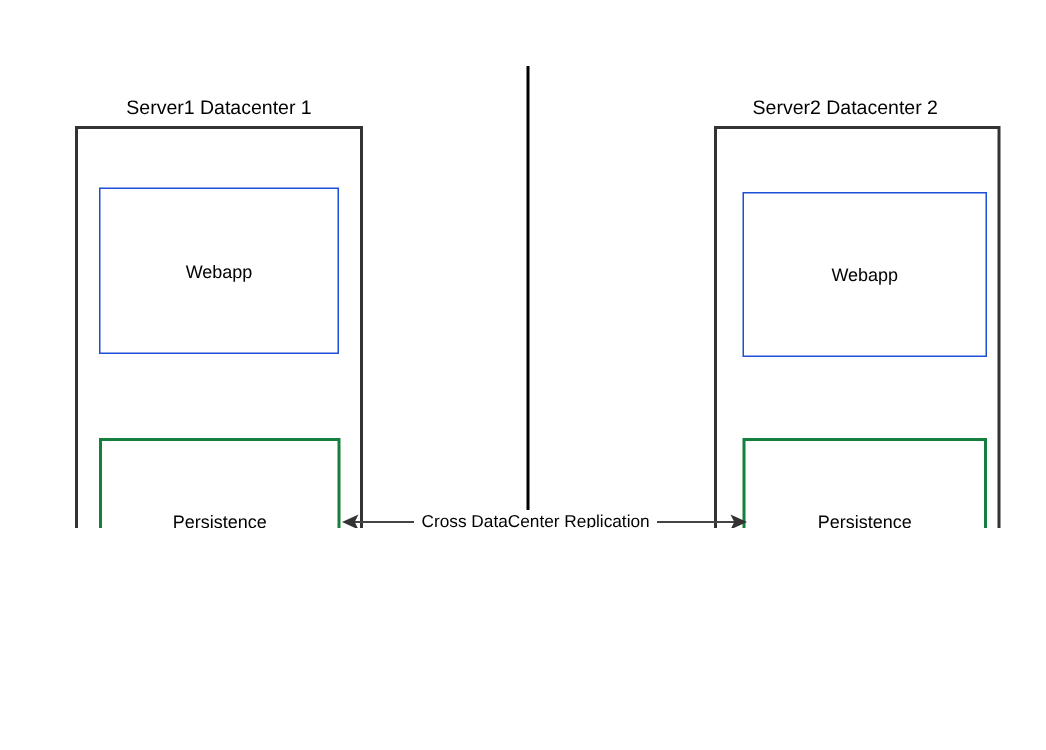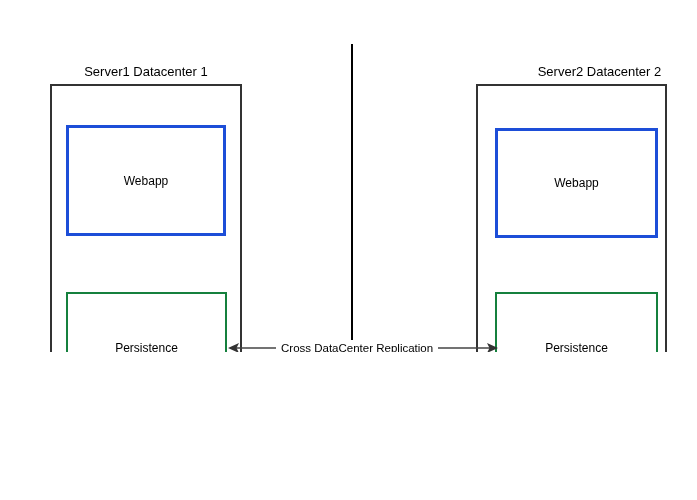--- a/index.html
+++ b/index.html
@@ -31,39 +31,39 @@
   
   .server-title {
     position: absolute;
     font-size: 13px;
     color: #000000;
     white-space: nowrap;
     text-align: center;
     line-height: 16px;
   }
   #server1-title { left: 50px;  top: 64px; width: 192px; }
-  #server2-title { left: 504px; top: 64px; width: 191px; }
+  #server2-title { left: 468px; top: 64px; width: 191px; }
 
   
   .component-box {
     position: absolute;
     box-sizing: border-box;
     background: #ffffff;
     display: flex;
     align-items: center;
     justify-content: center;
   }
   .component-label {
     font-size: 12px;
     color: #000000;
     white-space: nowrap;
   }
 
   .webapp-box {
-    border: 3px solid #1d4ed8;
+    border: 1px solid #1d4ed8;
   }
   .persistence-box {
     border: 2px solid #15803d;
   }
 
   #s1-webapp      { left: 66px;  top: 125px; width: 160px; height: 111px; }
   #s1-persistence { left: 66px;  top: 292px; width: 161px; height: 111px; }
   #s2-webapp      { left: 495px; top: 128px; width: 163px; height: 110px; }
   #s2-persistence { left: 495px; top: 292px; width: 163px; height: 111px; }
 

